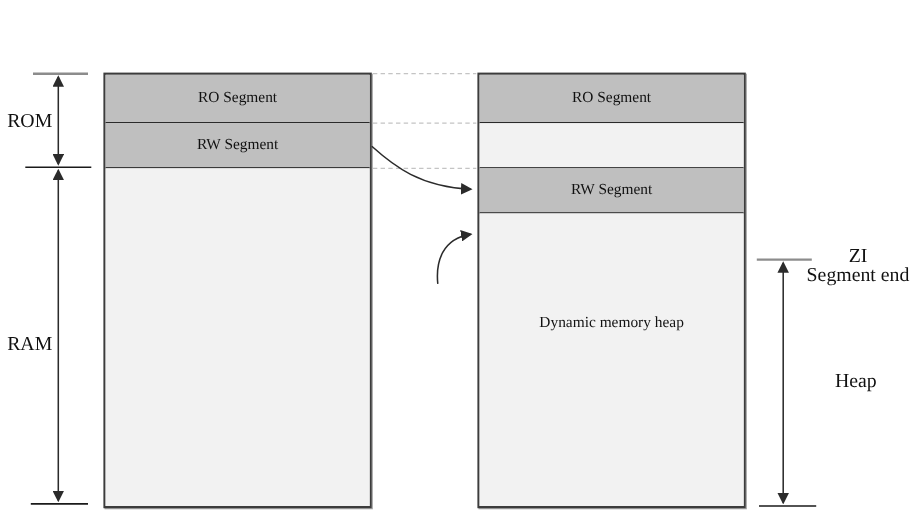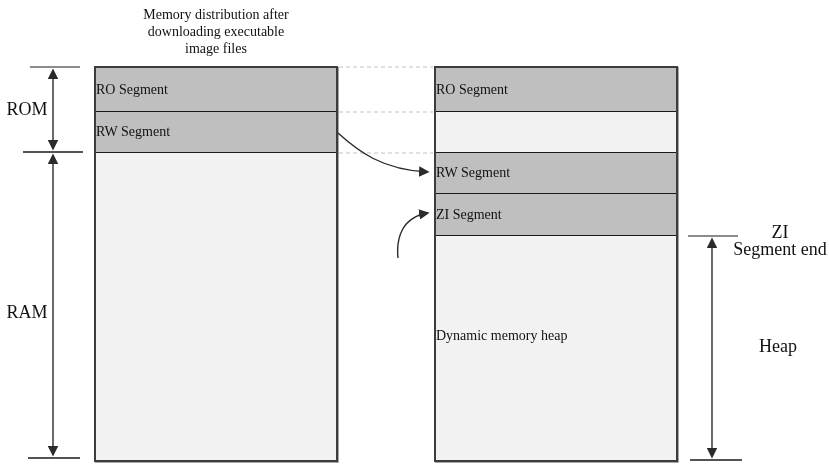--- a/index.html
+++ b/index.html
@@ -28,21 +28,21 @@
     box-shadow:1px 1px 0 #a8a8a8;
     display:flex;
     flex-direction:column;
   }
   .memcol-left{left:94px;}
   .memcol-right{left:434px;}
   .seg{
     box-sizing:border-box;
     display:flex;
     align-items:center;
-    justify-content:flex-start;
+    justify-content:center;
     font-size:14px;
     border-bottom:1.5px solid #1a1a1a;
     flex:0 0 auto;
   }
   .seg:last-child{border-bottom:none;}
   .seg.dark{background:#bfbfbf;}
   .seg.light{background:#f2f2f2;}
   .seg.grow{flex:1 1 auto;}
   .heap-label-holder{align-items:flex-start;}
   .heap-label-holder .seg-label{margin-top:92px;}
@@ -59,25 +59,20 @@
   svg.overlay{
     position:absolute;left:0;top:0;
     pointer-events:none;
   }
 </style>
 </head>
 <body>
 
 <div class="canvas">
 
-  <div class="title title-left">
-    <div>Memory distribution after</div>
-    <div>downloading executable</div>
-    <div>image files</div>
-  </div>
 
   <div class="memcol memcol-left">
     <div class="seg dark" style="height:44px;">
       <span class="seg-label">RO Segment</span>
     </div>
     <div class="seg dark" style="height:41px;">
       <span class="seg-label">RW Segment</span>
     </div>
     <div class="seg light grow">
       <span class="seg-label"></span>
@@ -86,23 +81,20 @@
 
   <div class="memcol memcol-right">
     <div class="seg dark" style="height:44px;">
       <span class="seg-label">RO Segment</span>
     </div>
     <div class="seg light" style="height:41px;">
       <span class="seg-label"></span>
     </div>
     <div class="seg dark" style="height:41px;">
       <span class="seg-label">RW Segment</span>
-    </div>
-    <div class="seg dark" style="height:42px;">
-      <span class="seg-label">ZI Segment</span>
     </div>
     <div class="seg light grow heap-label-holder">
       <span class="seg-label">Dynamic memory heap</span>
     </div>
   </div>
 
   <div class="side-label lbl-rom">ROM</div>
   <div class="side-label lbl-ram">RAM</div>
   <div class="side-label lbl-zi-end">
     <div>ZI</div>

